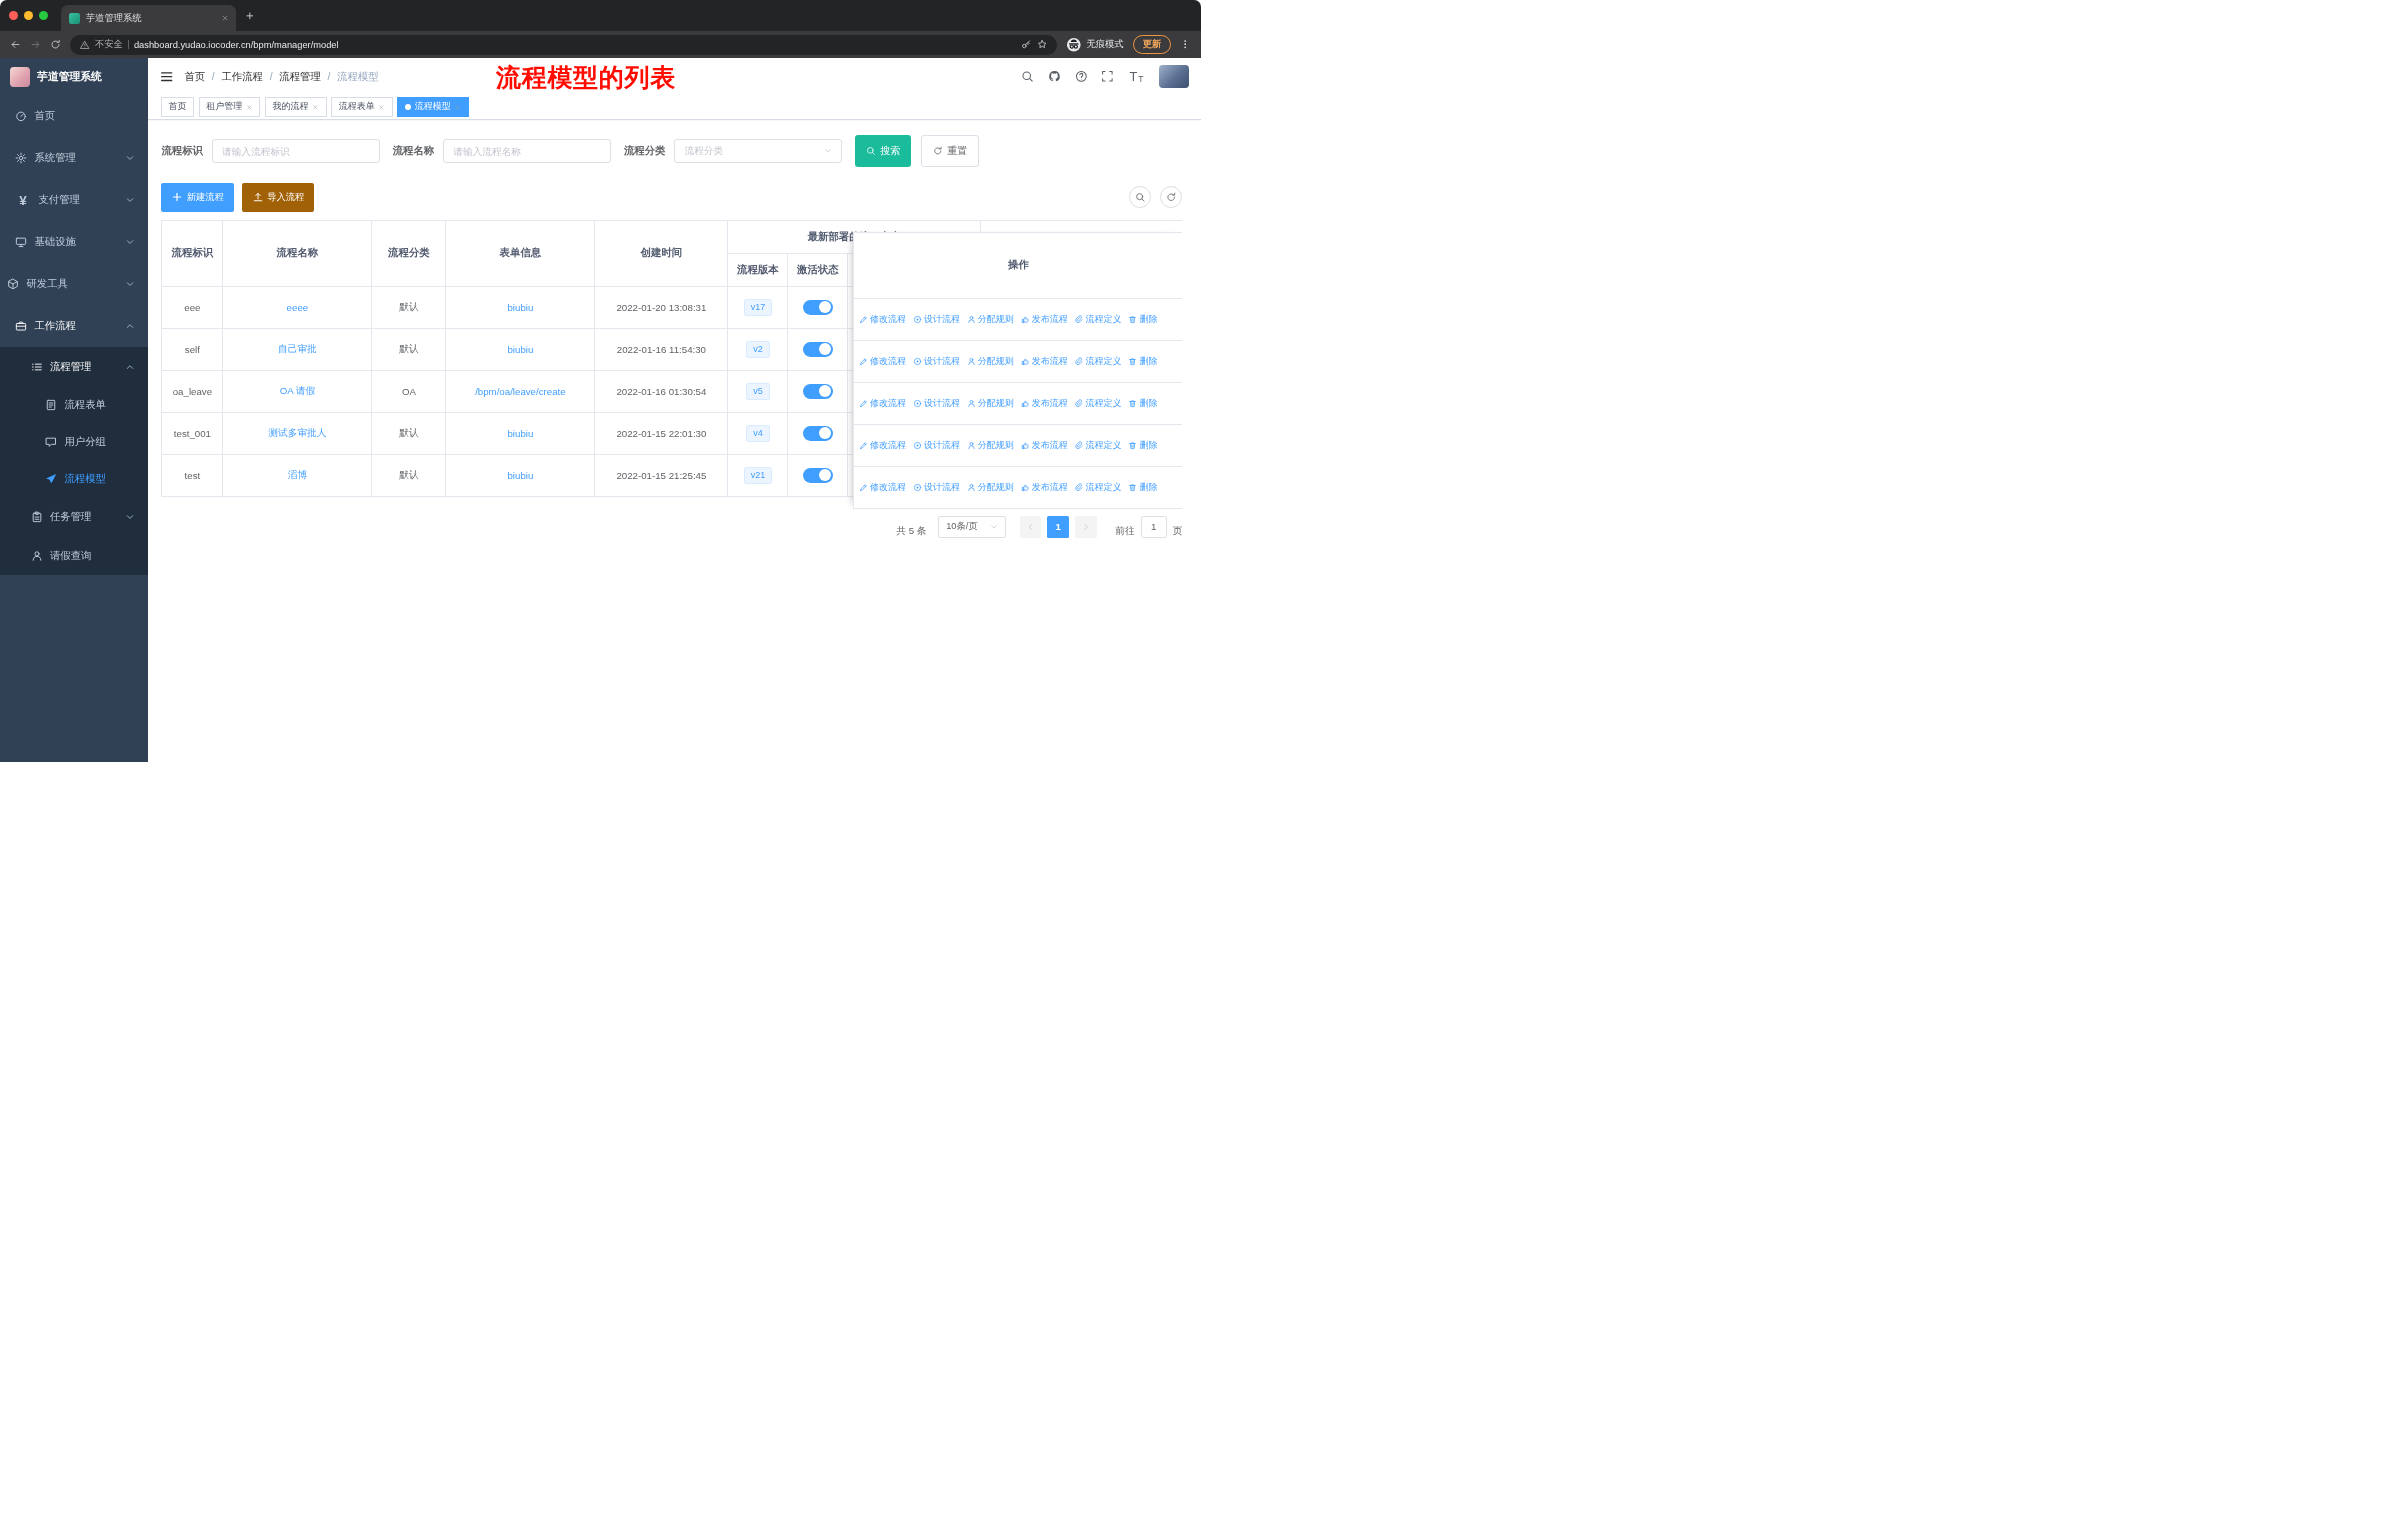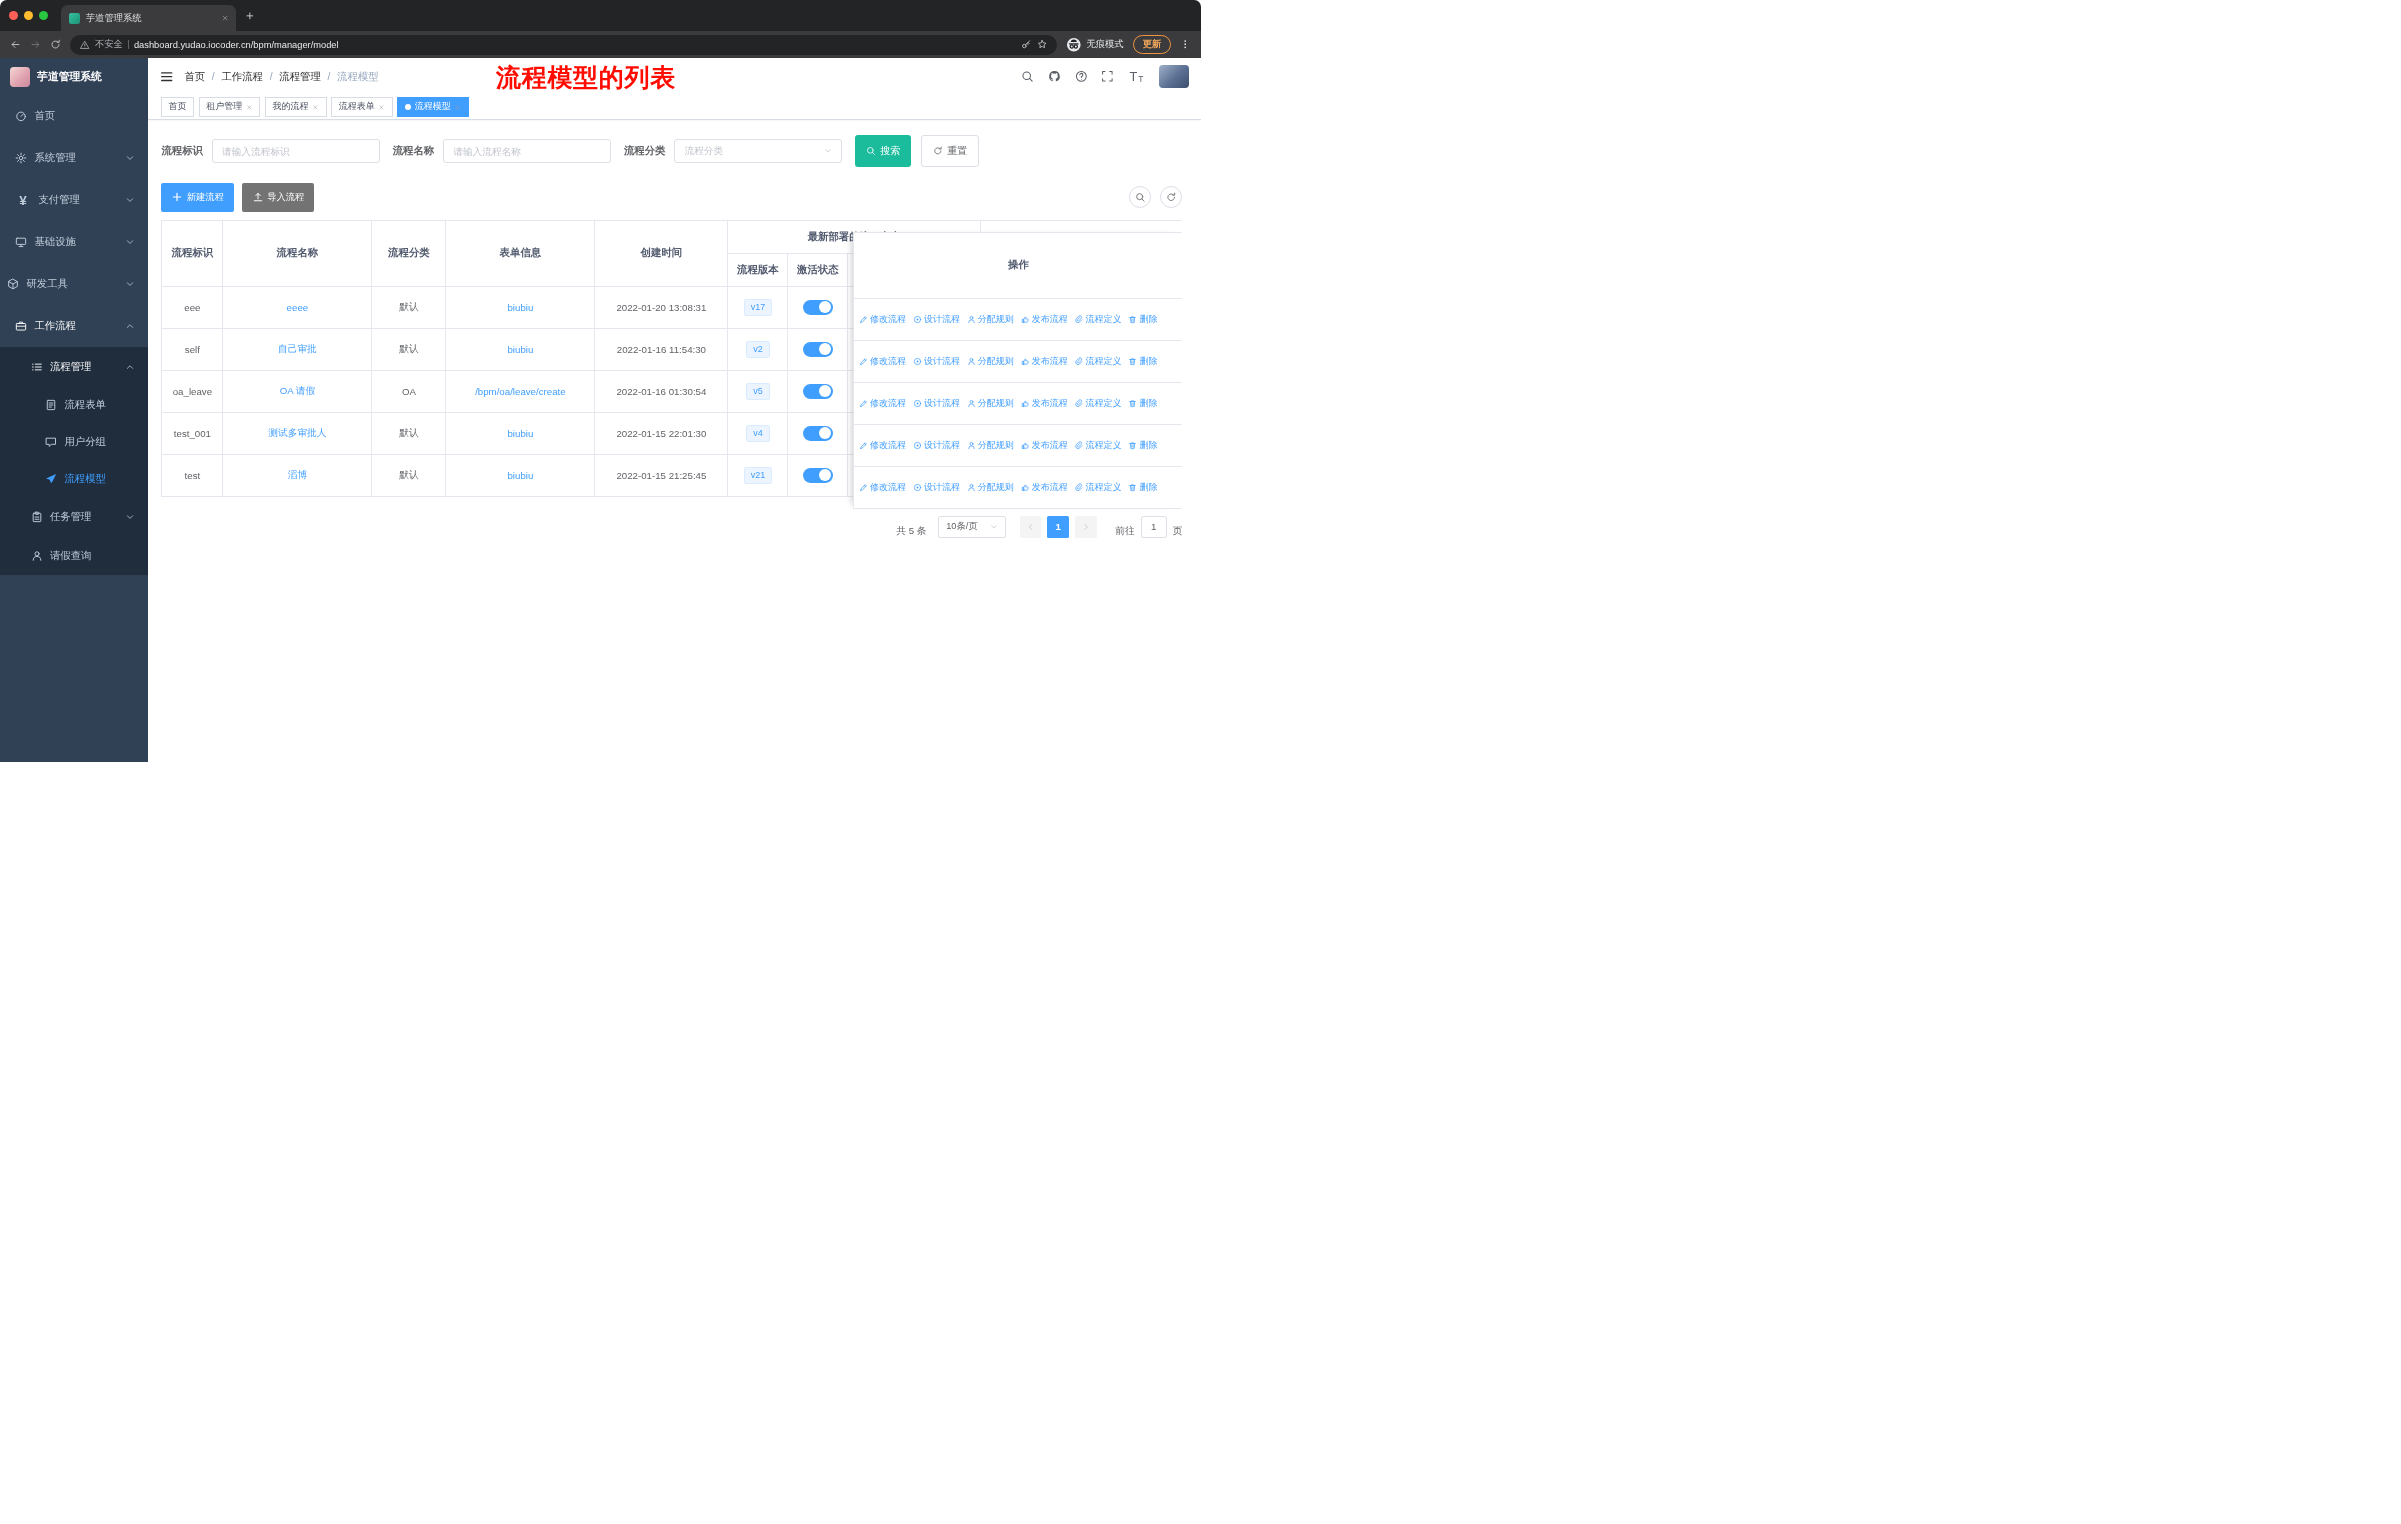--- a/index.html
+++ b/index.html
@@ -71,21 +71,21 @@
 .f-select{display:inline-flex;align-items:center;justify-content:space-between;cursor:pointer}
 .f-select .ph{color:#c0c4cc}
 .sel-caret{font-size:9.7px;color:#c0c4cc}
 .btn{height:32px;border:none;border-radius:3px;font-size:10px;display:inline-flex;align-items:center;gap:4.5px;padding:0 11px;cursor:pointer;font-family:inherit}
 .btn .icon{font-size:9.7px}
 .btn-search{background:var(--teal);color:#fff;margin-right:9.7px}
 .btn-reset{background:#fff;border:0.7px solid #dcdfe6;color:#606266}
 .toolbar{display:flex;align-items:center;gap:8.2px;margin-bottom:8.2px}
 .btn-sm{height:29px;border:none;border-radius:2px;font-size:9.3px;display:inline-flex;align-items:center;gap:3.7px;padding:0 9.7px;cursor:pointer;color:#fff;font-family:inherit}
 .btn-create{background:var(--primary)}
-.btn-import{background:#737373}
+.btn-import{background:#a16207}
 .toolbar-right{margin-left:auto;display:flex;gap:9.7px}
 .circle-btn{width:22px;height:22px;border-radius:50%;border:0.7px solid #dcdfe6;display:inline-flex;align-items:center;justify-content:center;color:#606266;cursor:pointer}
 .circle-btn .icon{font-size:10.4px}
 
 .table-zone{position:relative}
 .gtable{border-top:0.7px solid var(--border);border-left:0.7px solid var(--border);width:100%}
 .thead{display:grid;grid-template-rows:33px 33px}
 .th{display:flex;align-items:center;justify-content:center;font-size:10.4px;font-weight:700;color:#515a6e;border-right:0.7px solid var(--border);border-bottom:0.7px solid var(--border);background:#fff;white-space:nowrap}
 .th.nob{border-right:none}
 .trow{display:grid;height:42px}

